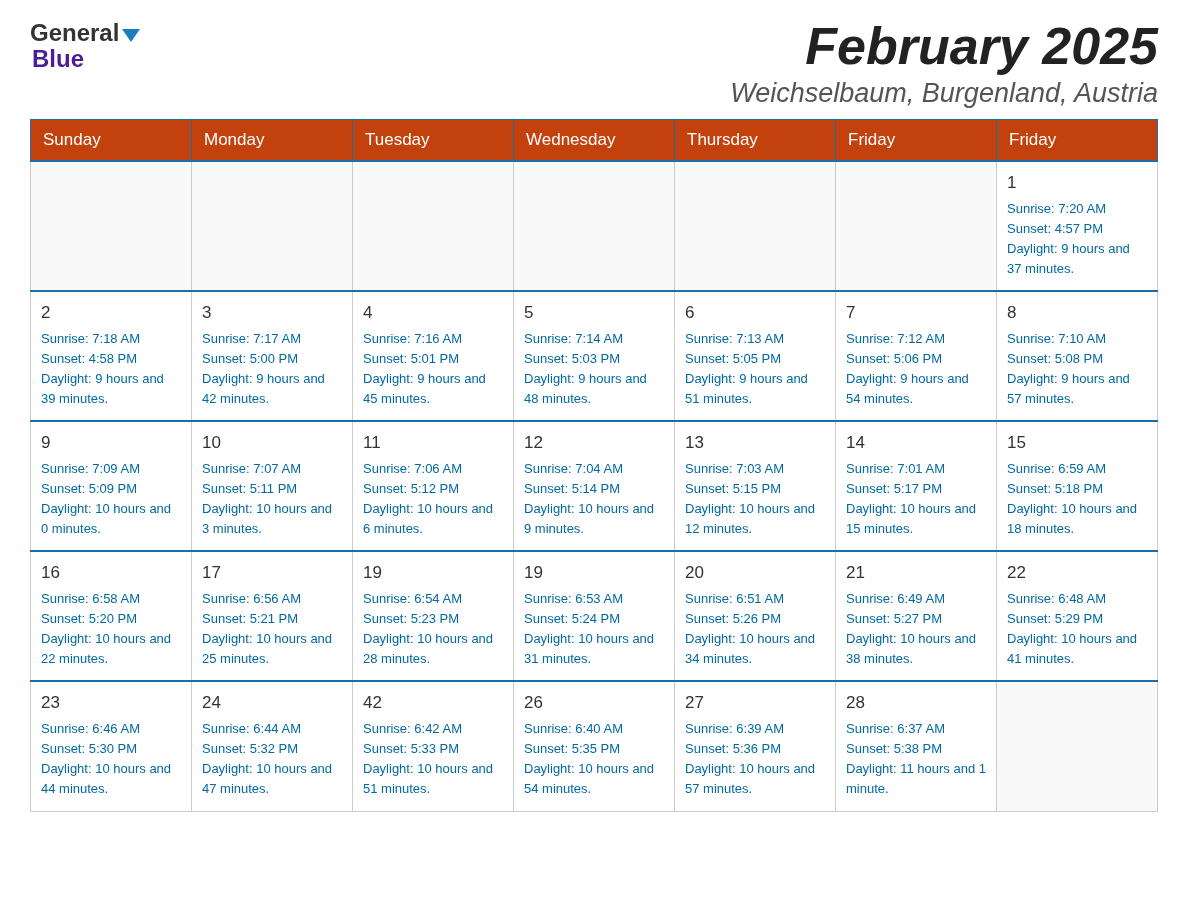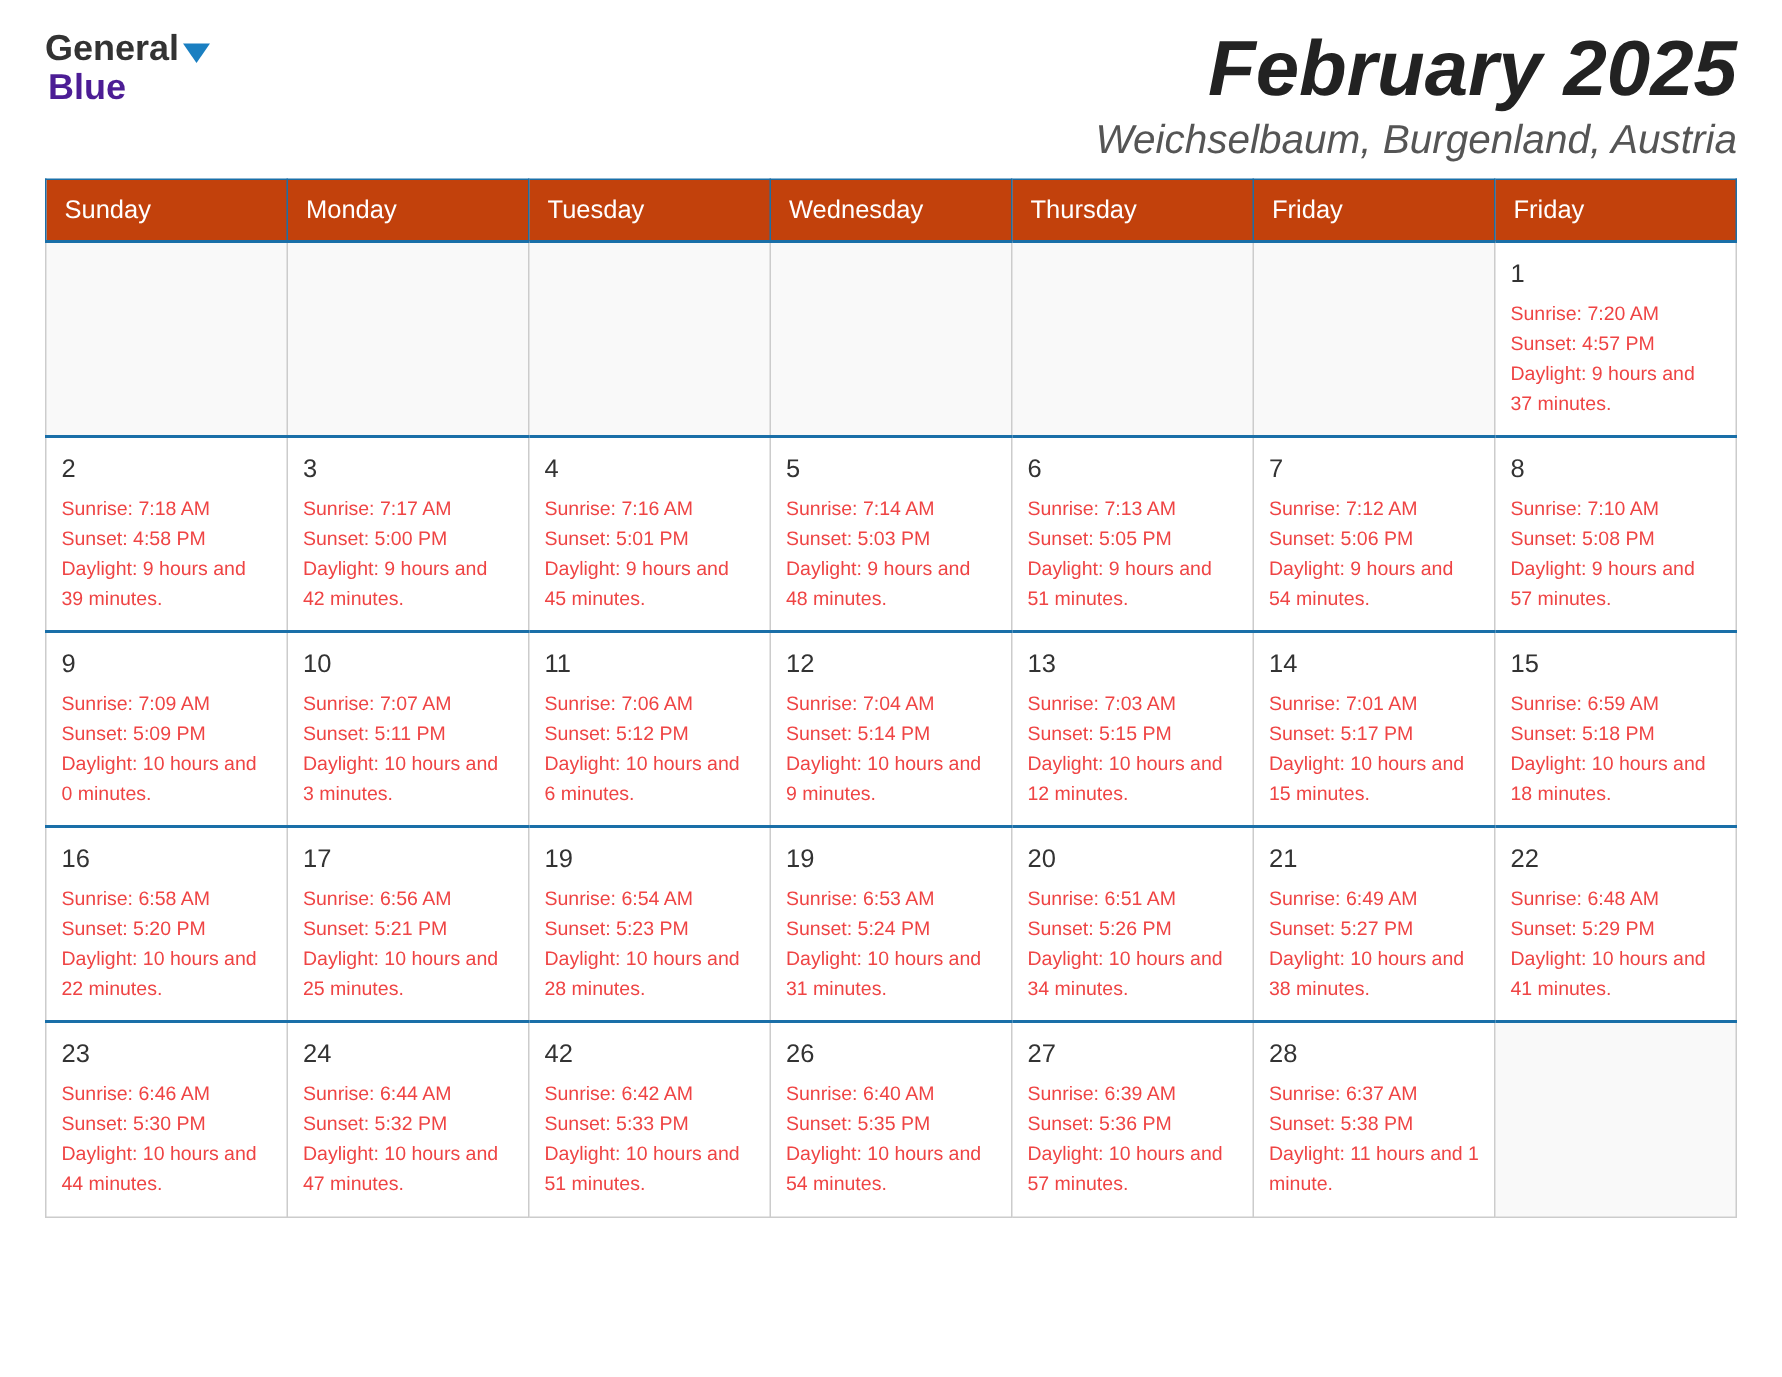--- a/index.html
+++ b/index.html
@@ -57,21 +57,21 @@
       line-height: 1.5;
     }
     .calendar td .day-num {
       font-size: 17px;
       font-weight: normal;
       display: block;
       margin-bottom: 3px;
     }
     .calendar td .day-info {
       font-size: 13px;
-      color: #ef4444;
+      color: #0369a1;
       line-height: 1.55;
     }
     .calendar tr.week-row td {
       border-top: 2px solid #1a6fa8;
     }
     .empty-cell {
       background: #f9f9f9;
     }
     .logo-wrapper {
       display: flex;

